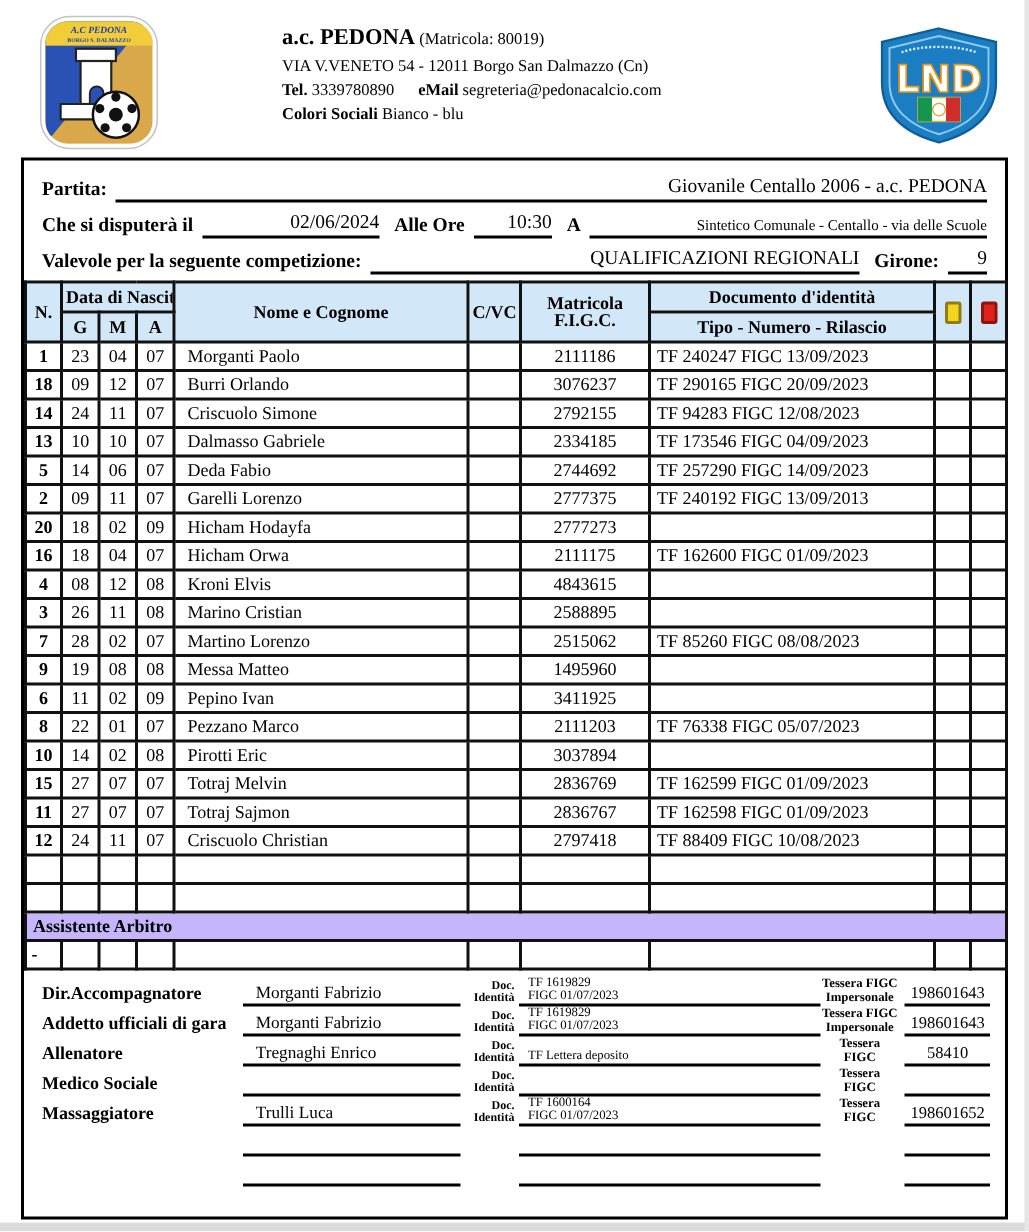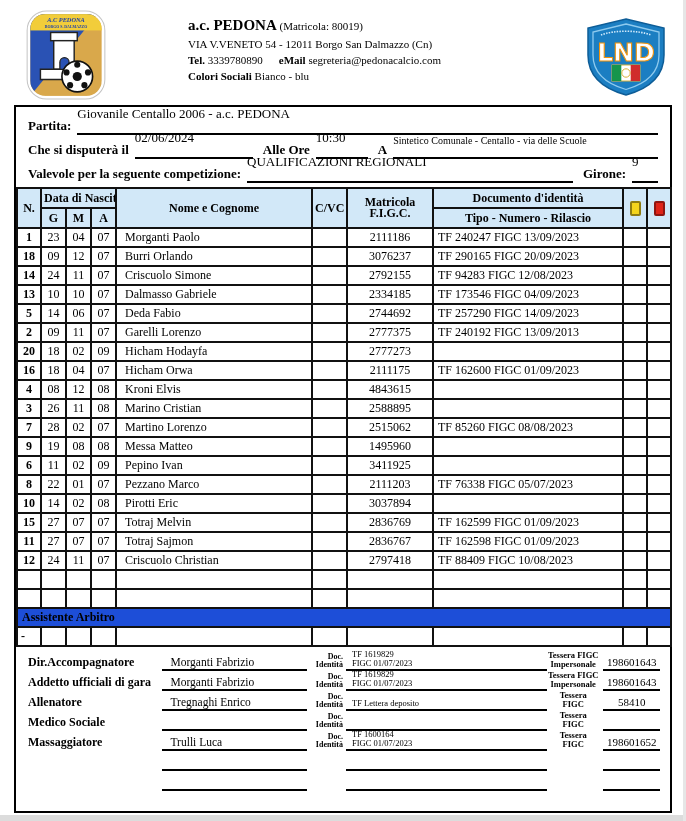--- a/index.html
+++ b/index.html
@@ -19,42 +19,42 @@
   .b { font-weight:bold; }
   .gap { display:inline-block; width:16px; }
 
   
   .box { position:absolute; left:14px; top:105px; width:658px; height:708px; border:2px solid #000; background:#fff; }
 
   
   .match { padding:4px 12px 2px 12px; }
   .m-row { display:flex; align-items:flex-end; height:24px; font-size:13px; }
   .m-label { font-weight:bold; white-space:nowrap; padding-bottom:1px; }
-  .u { border-bottom:2px solid #000; text-align:left; padding-bottom:11px; margin-left:6px; }
+  .u { border-bottom:2px solid #000; text-align:right; padding-bottom:1px; margin-left:6px; }
   .m-fill { flex:1; }
   .w-date { width:118px; }
   .w-time { width:52px; }
   .w-girone { width:26px; }
   .venue { font-size:10px; }
   .ml { margin-left:10px; }
 
   
   table.roster { width:654px; border-collapse:collapse; table-layout:fixed; margin-top:2px; }
   table.roster th, table.roster td { border:2px solid #111; overflow:hidden; white-space:nowrap; }
   table.roster thead th { background:#d2e8f8; font-size:12px; font-weight:bold; height:20px; padding:0 2px; }
   .hdr-small { font-size:11.5px; }
   .mat2 { line-height:11px; font-size:11.5px; }
   table.roster td { height:19px; font-size:12px; vertical-align:middle; }
   td.cN { font-weight:bold; text-align:center; }
   td.cD { text-align:center; }
   td.cName { text-align:left; padding-left:8px; font-size:11.5px; }
   td.cMat { text-align:center; font-size:13.5px; }
   td.cDoc { text-align:left; padding-left:4px; font-size:8.5px; }
   tr.dash td.cN { text-align:left; padding-left:3px; }
-  .assist-band { background:#1d4ed8; font-weight:bold; font-size:12px; text-align:left; padding-left:4px; height:20px; }
+  .assist-band { background:#c4b5fd; font-weight:bold; font-size:12px; text-align:left; padding-left:4px; height:20px; }
   .card { display:inline-block; width:11px; height:15px; border-radius:2px; vertical-align:middle; }
   .card.y { background:#f4d41c; border:2px solid #8f7c12; }
   .card.r { background:#df2318; border:2px solid #8f1510; }
 
   
   .staff { padding:4px 10px 0 12px; }
   .staff-row { display:flex; align-items:flex-end; height:20px; }
   .s-label { width:138px; font-weight:bold; font-size:12px; white-space:nowrap; padding-bottom:1px; }
   .s-name { width:148px; border-bottom:2px solid #000; font-size:11.5px; padding:0 0 1px 8px; white-space:nowrap; }
   .s-doclabel { width:40px; font-size:8px; font-weight:bold; text-align:right; line-height:8px; padding:0 3px 2px 0; }

